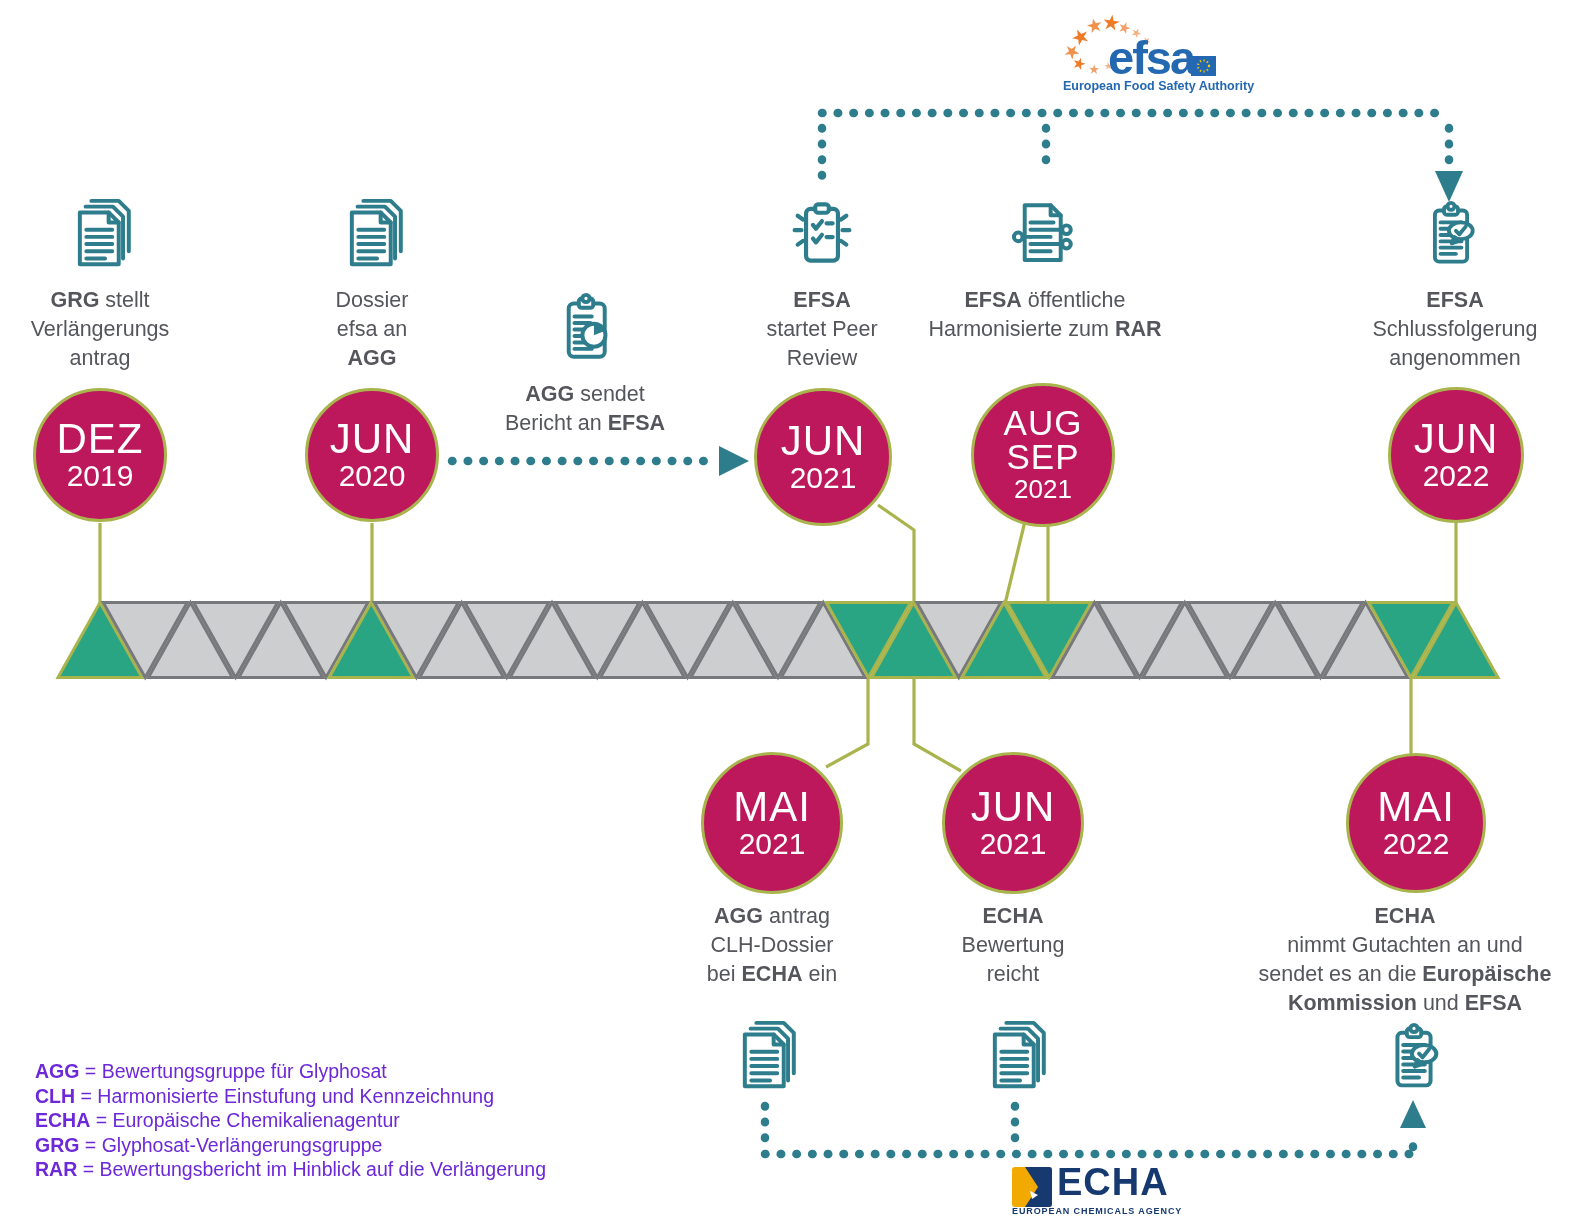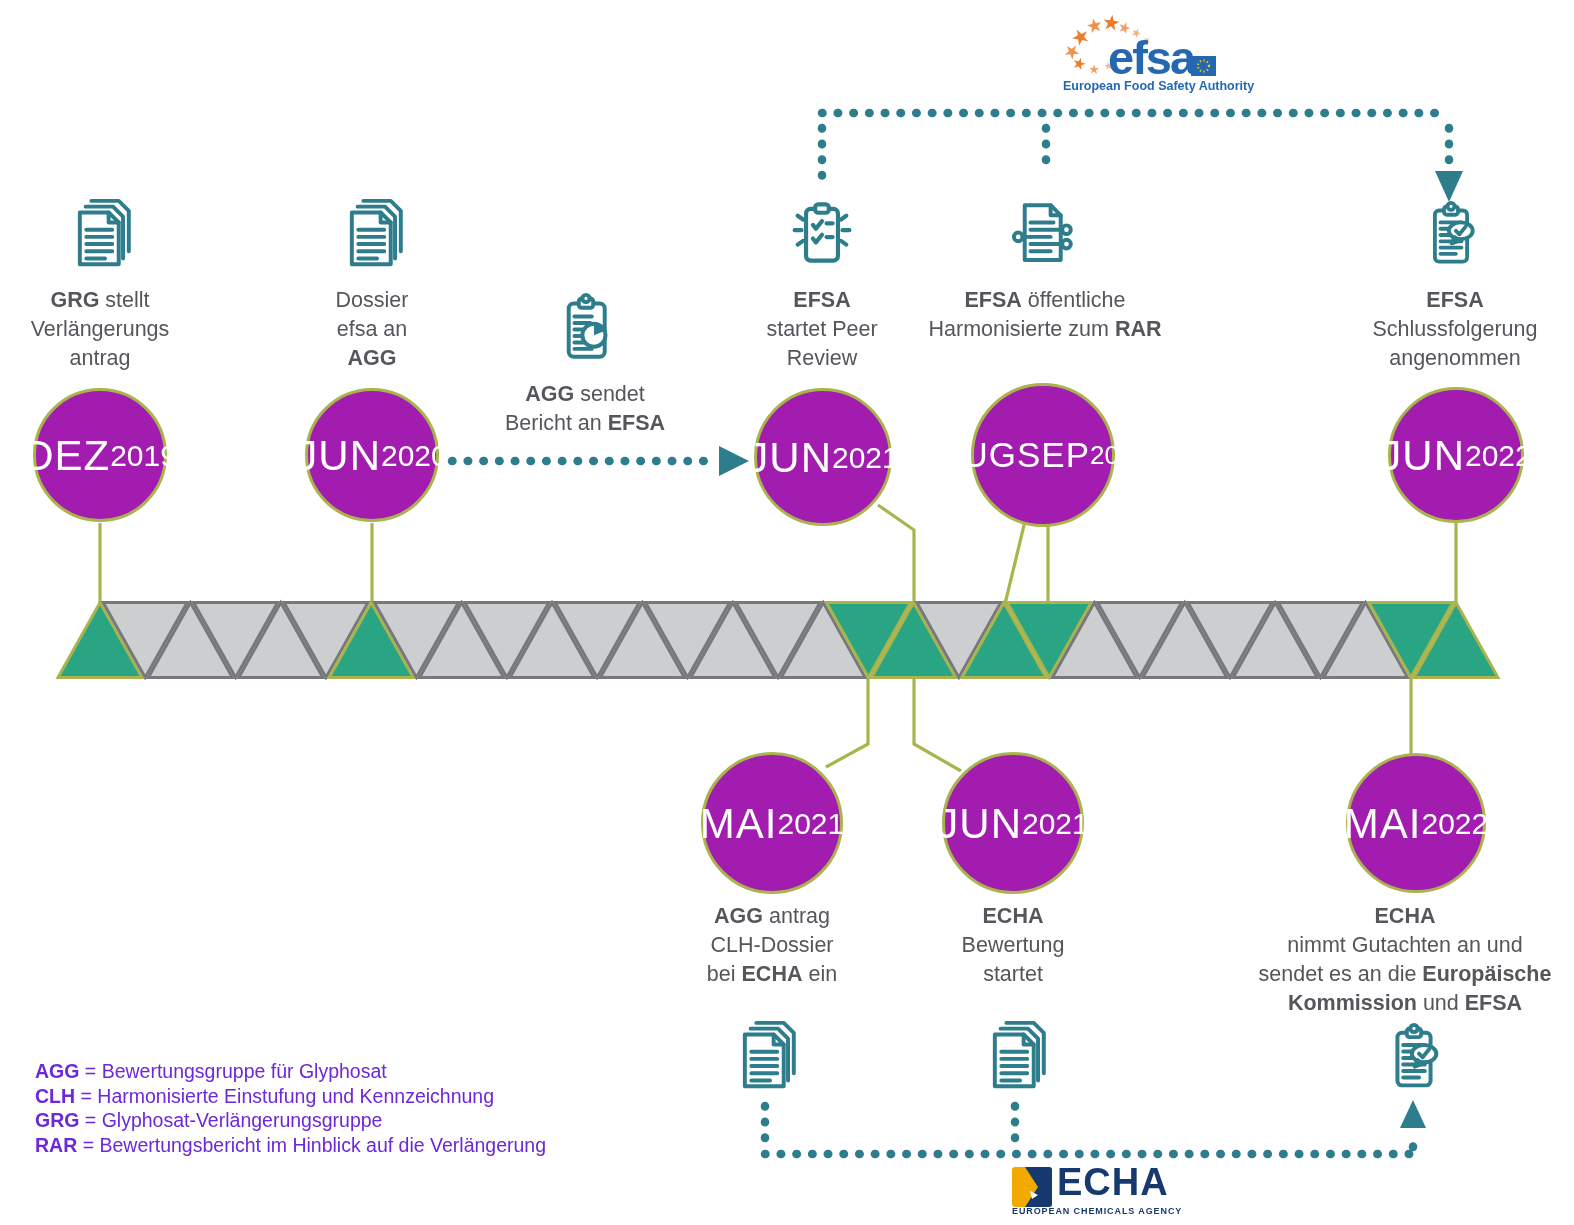--- a/index.html
+++ b/index.html
@@ -6,22 +6,22 @@
   #stage{position:relative;width:1574px;height:1225px;background:#fff;overflow:hidden;
          font-family:"Liberation Sans",sans-serif;}
   #diagram-svg{position:absolute;left:0;top:0;}
   .tri-gray{fill:#CDCED0;stroke:#77787B;stroke-width:3;stroke-linejoin:miter;}
   .tri-green{fill:#2AA584;stroke:#A9B44D;stroke-width:3;stroke-linejoin:miter;}
   .conn{stroke:#A9B44D;stroke-width:3.2;fill:none;}
   .dots{stroke:#2E7D8C;stroke-width:8.5;stroke-dasharray:0.5 15.2;stroke-linecap:round;fill:none;}
   .arrow{fill:#2E7D8C;}
   .ev{position:absolute;text-align:center;font-size:21.5px;line-height:29px;color:#54565B;}
   .b{font-weight:bold;}
-  .circle{position:absolute;border-radius:50%;background:#a21caf;border:3.5px solid #A9B44D;
-          color:#fff;display:flex;align-items:center;justify-content:center;
+  .circle{position:absolute;border-radius:50%;background:#be185d;border:3.5px solid #A9B44D;
+          color:#fff;display:flex;flex-direction:column;align-items:center;justify-content:center;
           box-sizing:border-box;}
   .circle .mo{font-size:42px;line-height:41px;letter-spacing:1px;}
   .circle .yr{font-size:30px;line-height:33px;}
   .circle.big .mo{font-size:35px;line-height:34px;}
   .circle.big .yr{font-size:26px;line-height:30px;}
   .icon{position:absolute;}
   .icon svg{width:100%;height:100%;display:block;}
   .ic{stroke:#2E7D8C;stroke-width:5.5;fill:none;stroke-linecap:round;stroke-linejoin:round;}
   .icw{stroke:#2E7D8C;stroke-width:5.5;fill:#fff;stroke-linecap:round;stroke-linejoin:round;}
   .icf{fill:#2E7D8C;stroke:none;}
@@ -243,21 +243,21 @@
   </div>
 
   <div class="ev" style="left:632px;top:902px;width:280px">
     <span class="b">AGG</span><span> antrag</span><br>
     <span>CLH-Dossier</span><br>
     <span>bei </span><span class="b">ECHA</span><span> ein</span>
   </div>
   <div class="ev" style="left:883px;top:902px;width:260px">
     <span class="b">ECHA</span><br>
     <span>Bewertung</span><br>
-    <span>startet</span>
+    <span>reicht</span>
   </div>
   <div class="ev" style="left:1205px;top:902px;width:400px">
     <span class="b">ECHA</span><br>
     <span>nimmt Gutachten an und</span><br>
     <span>sendet es an die </span><span class="b">Europäische</span><br>
     <span class="b">Kommission</span><span> und  </span><span class="b">EFSA</span>
   </div>
 
   <div class="circle" style="left:33px;top:388px;width:134px;height:134px">
     <span class="mo">DEZ</span>
@@ -290,20 +290,21 @@
     <span class="yr">2021</span>
   </div>
   <div class="circle" style="left:1346px;top:753px;width:140px;height:140px">
     <span class="mo">MAI</span>
     <span class="yr">2022</span>
   </div>
 
   <div id="legend">
     <div><span class="b">AGG</span><span> = Bewertungsgruppe für Glyphosat</span></div>
     <div><span class="b">CLH</span><span> = Harmonisierte Einstufung und Kennzeichnung</span></div>
+    <div><span class="b">ECHA</span><span> = Europäische Chemikalienagentur</span></div>
     <div><span class="b">GRG</span><span> = Glyphosat-Verlängerungsgruppe</span></div>
     <div><span class="b">RAR</span><span> = Bewertungsbericht im Hinblick auf die Verlängerung</span></div>
   </div>
 
   <div class="echa-logo">
     <svg style="position:absolute;left:0;top:1px" width="40" height="40">
       <rect x="0" y="0" width="40" height="40" rx="3" fill="#F2A900"></rect>
       <path d="M13,0 H37 a3,3 0 0 1 3,3 V37 a3,3 0 0 1 -3,3 H13 L26,20 Z" fill="#16396F"></path>
       <polygon points="18,24 26,28 20,32" fill="#fff"></polygon>
     </svg>

